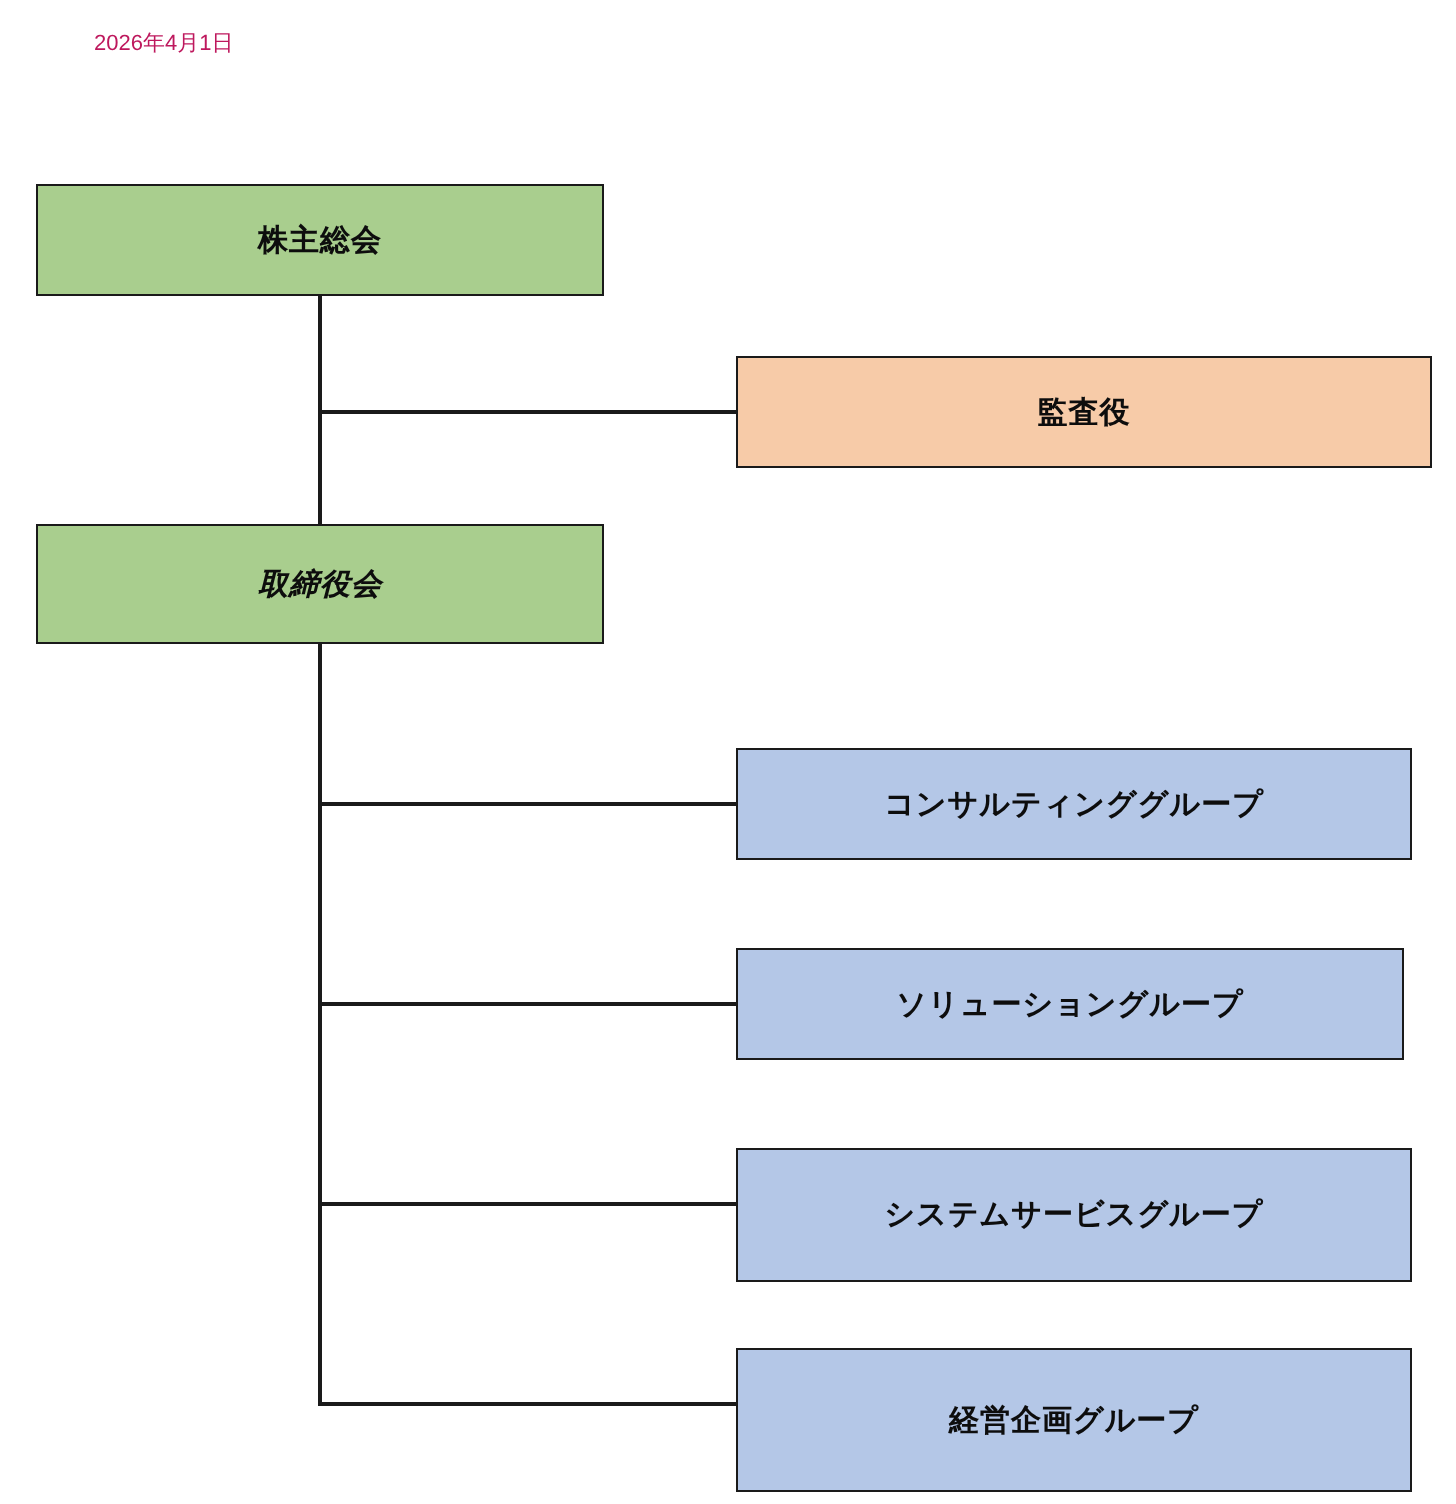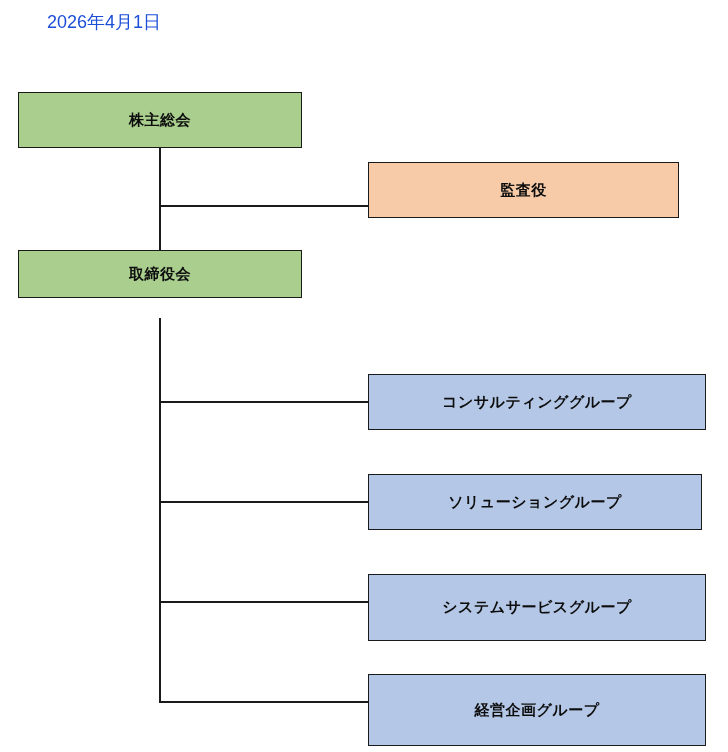--- a/index.html
+++ b/index.html
@@ -16,23 +16,23 @@
     position: relative;
     width: 728px;
     height: 752px;
     background: #ffffff;
     overflow: hidden;
   }
   .date-label {
     position: absolute;
     left: 47px;
     top: 12px;
-    font-size: 18px;
+    font-size: 11px;
     line-height: 20px;
-    color: #1d4ed8;
+    color: #be185d;
     white-space: nowrap;
     letter-spacing: 0px;
   }
   .node {
     position: absolute;
     box-sizing: border-box;
     border: 1.6px solid #1a1a1a;
     display: flex;
     align-items: center;
     justify-content: center;
@@ -70,25 +70,25 @@
 
   <div class="connector connector-h" style="left:159px; top:401px; width:209px;"></div>
   <div class="connector connector-h" style="left:159px; top:501px; width:209px;"></div>
   <div class="connector connector-h" style="left:159px; top:601px; width:209px;"></div>
   <div class="connector connector-h" style="left:159px; top:701px; width:209px;"></div>
 
   <div class="node node-green" style="left:18px; top:92px; width:284px; height:56px;">
     <span>株主総会</span>
   </div>
 
-  <div class="node node-orange" style="left:368px; top:162px; width:311px; height:56px;">
+  <div class="node node-orange" style="left:368px; top:178px; width:348px; height:56px;">
     <span>監査役</span>
   </div>
 
-  <div class="node node-green" style="left:18px; top:250px; width:284px; height:48px;">
+  <div class="node node-green" style="left:18px; top:262px; width:284px; height:60px;font-style:italic;">
     <span>取締役会</span>
   </div>
 
   <div class="node node-blue" style="left:368px; top:374px; width:338px; height:56px;">
     <span>コンサルティンググループ</span>
   </div>
 
   <div class="node node-blue" style="left:368px; top:474px; width:334px; height:56px;">
     <span>ソリューショングループ</span>
   </div>

